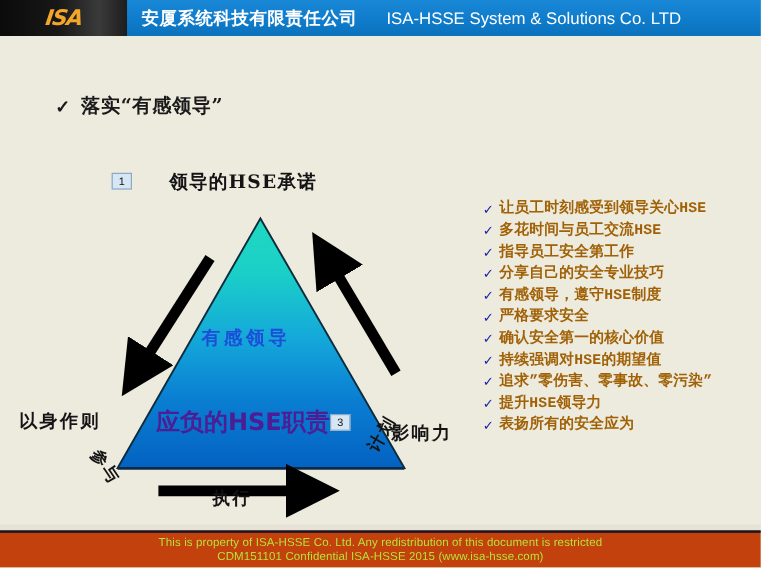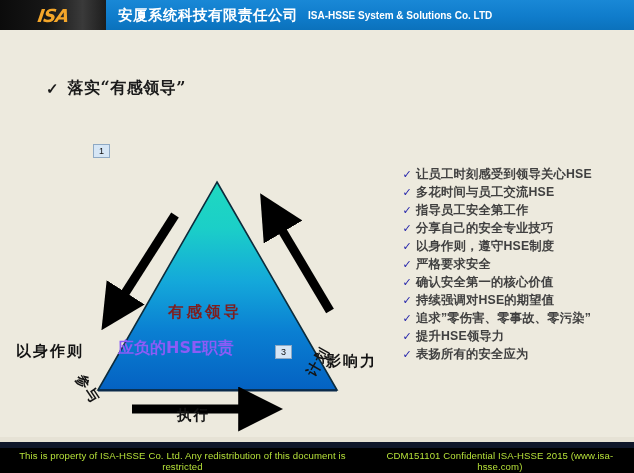--- a/index.html
+++ b/index.html
@@ -43,22 +43,22 @@
     background: linear-gradient(180deg,#1b8ad8 0%,#0f7ccb 55%,#0a6fb8 100%);
     display: flex; align-items: center;
     padding-left: 12px;
   }
   #header-cn {
     color: #ffffff; font-weight: bold; font-size: 14.5px;
     font-family: "DejaVu Sans", sans-serif;
     letter-spacing: 0.5px;
   }
   #header-en {
-    color: #ffffff; font-weight: bold; font-size: 10px;
-    margin-left: 10px;
+    color: #ffffff; font-weight: normal; font-size: 14px;
+    margin-left: 24px;
     font-family: "Liberation Sans", sans-serif;
   }
 
   
   #title-main {
     position: absolute; left: 18px; top: 38px;
     font-size: 19px; font-weight: bold; color: #1a1a1a;
     font-family: "DejaVu Serif", serif;
     letter-spacing: 0.5px;
     white-space: nowrap;
@@ -106,28 +106,27 @@
     left: 86px; top: 235px; font-size: 14px; letter-spacing: 2px;
     transform: rotate(56deg); transform-origin: left top;
   }
   #label-plan {
     left: 303px; top: 235px; font-size: 14px; letter-spacing: 2px;
     transform: rotate(-60deg); transform-origin: left top;
   }
 
   #tri-text-mid {
     position: absolute; left: 168px; top: 136px;
-    font-size: 15.5px; font-weight: bold; color: #7f1d1d;
+    font-size: 15.5px; font-weight: bold; color: #1d4ed8;
     font-family: "DejaVu Serif", serif; letter-spacing: 3px;
     white-space: nowrap;
-    margin-top: 30px;
   }
   #tri-text-low {
-    position: absolute; left: 118px; top: 202px;
-    font-size: 16px; font-weight: bold; color: #8b5cf6;
+    position: absolute; left: 130px; top: 202px;
+    font-size: 20px; font-weight: bold; color: #4c1d95;
     font-family: "DejaVu Sans", sans-serif; letter-spacing: 0px;
     white-space: nowrap;
   }
 
   
   .num-chip {
     position: absolute;
     background: #d6e6f5;
     border: 1px solid #8ea9c4;
     color: #101010;
@@ -151,35 +150,35 @@
   }
   .bullet-check {
     flex: 0 0 auto;
     width: 18px;
     color: #2222aa; font-size: 11px; line-height: 17px;
     text-align: center;
     font-family: "DejaVu Sans", sans-serif;
   }
   .bullet-text {
     flex: 1 1 auto;
-    color: #404040;
+    color: #a16207;
     font-size: 12.3px;
     line-height: 17px;
-    font-family: Liberation Sans, sans-serif;
+    font-family: Liberation Mono, monospace;
     font-weight: bold;
     letter-spacing: 0.2px;
   }
 
   
   #footer {
     position: absolute; left: 0; bottom: 0;
     width: 634px; height: 31px;
-    background: #000000;
-    border-top: 6px solid #0f172a;
-    display: flex; flex-direction: row;
+    background: #c2410c;
+    border-top: 2px solid #0f172a;
+    display: flex; flex-direction: column;
     align-items: center; justify-content: center;
     gap: 1px;
   }
   .footer-line {
     color: #b7e23a;
     font-size: 9.6px;
     font-family: "Liberation Sans", sans-serif;
     text-align: center;
     letter-spacing: 0.1px;
   }
@@ -234,20 +233,21 @@
 
       <g>
         <line x1="330" y1="175" x2="273" y2="79" stroke="#000" stroke-width="9" marker-end="url(#ah)"></line>
       </g>
 
       <g>
         <line x1="132" y1="273" x2="258" y2="273" stroke="#000" stroke-width="9" marker-end="url(#ah)"></line>
       </g>
     </svg>
 
+    <div class="diag-label" id="label-top">领导的HSE承诺</div>
     <div class="diag-label" id="label-left">以身作则</div>
     <div class="diag-label" id="label-right">影响力</div>
     <div class="diag-label" id="label-bottom">执行</div>
     <div class="diag-label" id="label-participate">参与</div>
     <div class="diag-label" id="label-plan">计划</div>
 
     <div id="tri-text-mid">有感领导</div>
     <div id="tri-text-low">应负的HSE职责</div>
 
     <div class="num-chip" id="chip-1">1</div>
@@ -266,21 +266,21 @@
       <div class="bullet-row">
         <span class="bullet-check">✓</span>
         <span class="bullet-text">指导员工安全第工作</span>
       </div>
       <div class="bullet-row">
         <span class="bullet-check">✓</span>
         <span class="bullet-text">分享自己的安全专业技巧</span>
       </div>
       <div class="bullet-row">
         <span class="bullet-check">✓</span>
-        <span class="bullet-text">以身作则，遵守HSE制度</span>
+        <span class="bullet-text">有感领导，遵守HSE制度</span>
       </div>
       <div class="bullet-row">
         <span class="bullet-check">✓</span>
         <span class="bullet-text">严格要求安全</span>
       </div>
       <div class="bullet-row">
         <span class="bullet-check">✓</span>
         <span class="bullet-text">确认安全第一的核心价值</span>
       </div>
       <div class="bullet-row">

